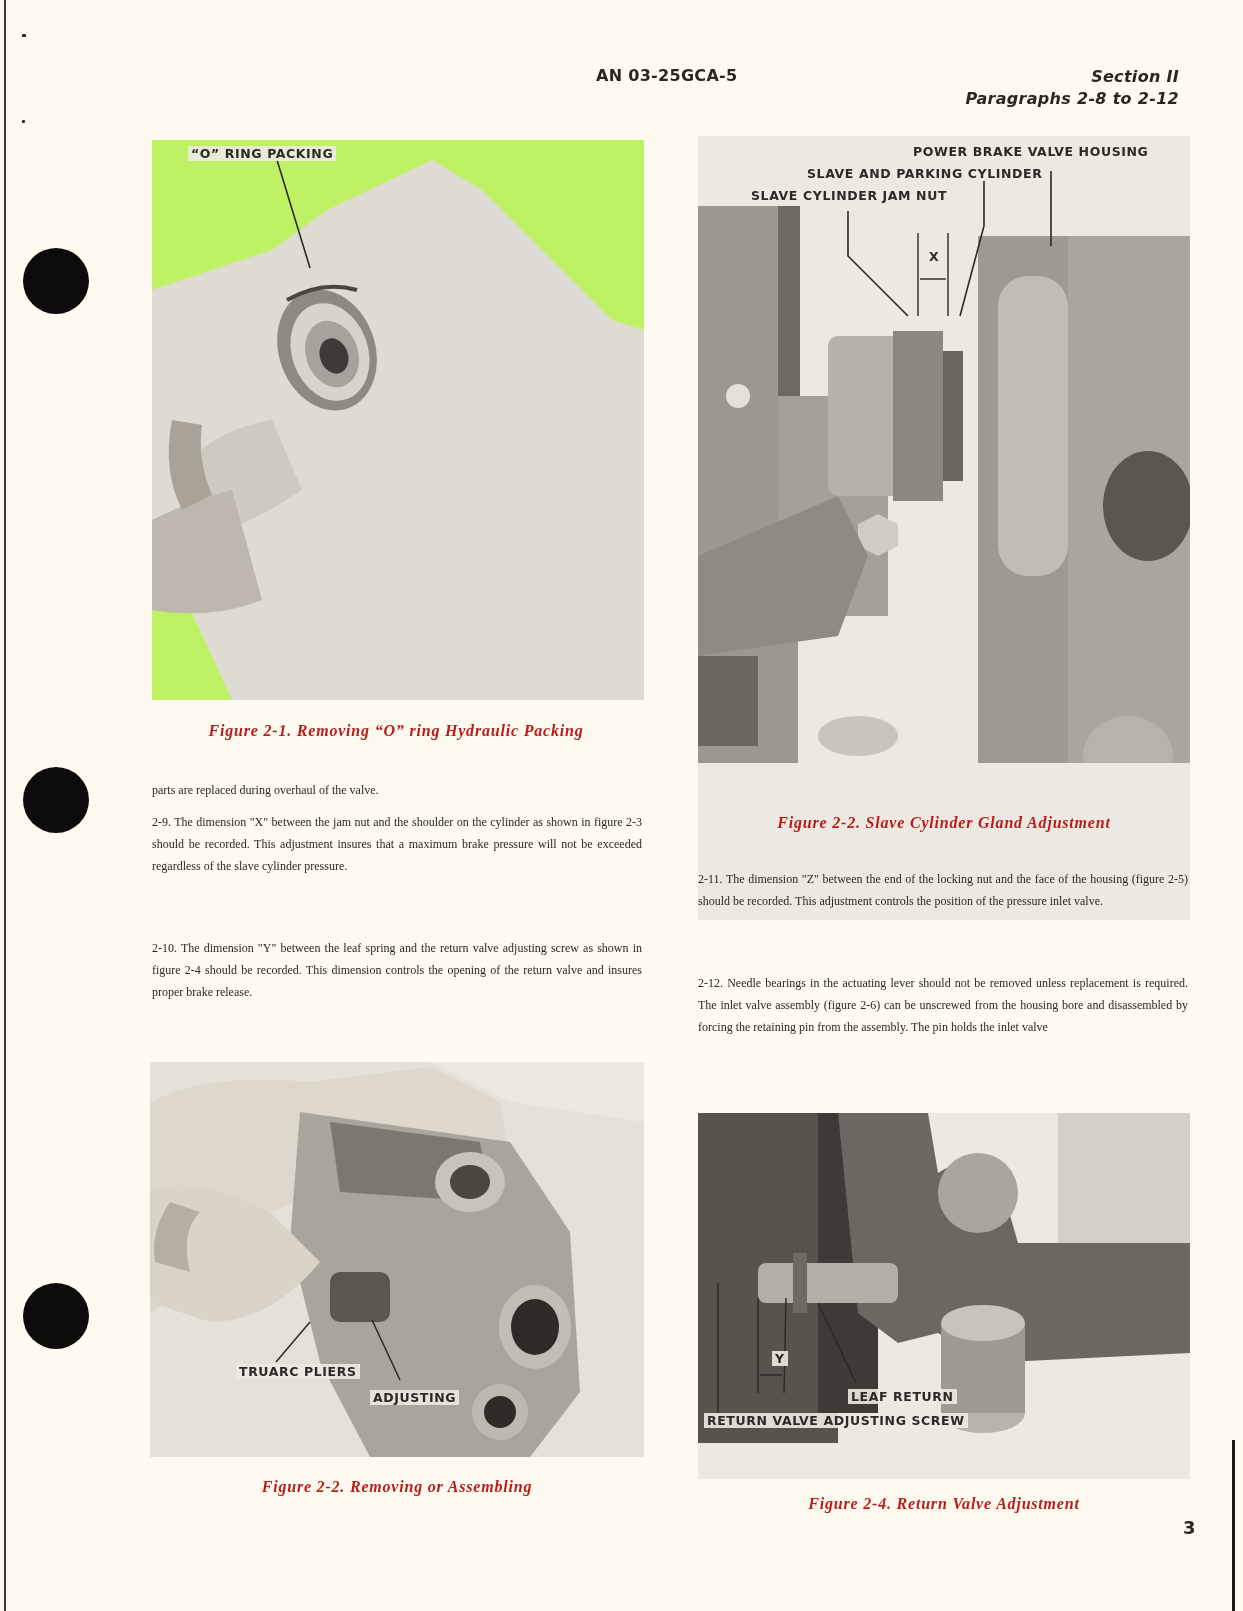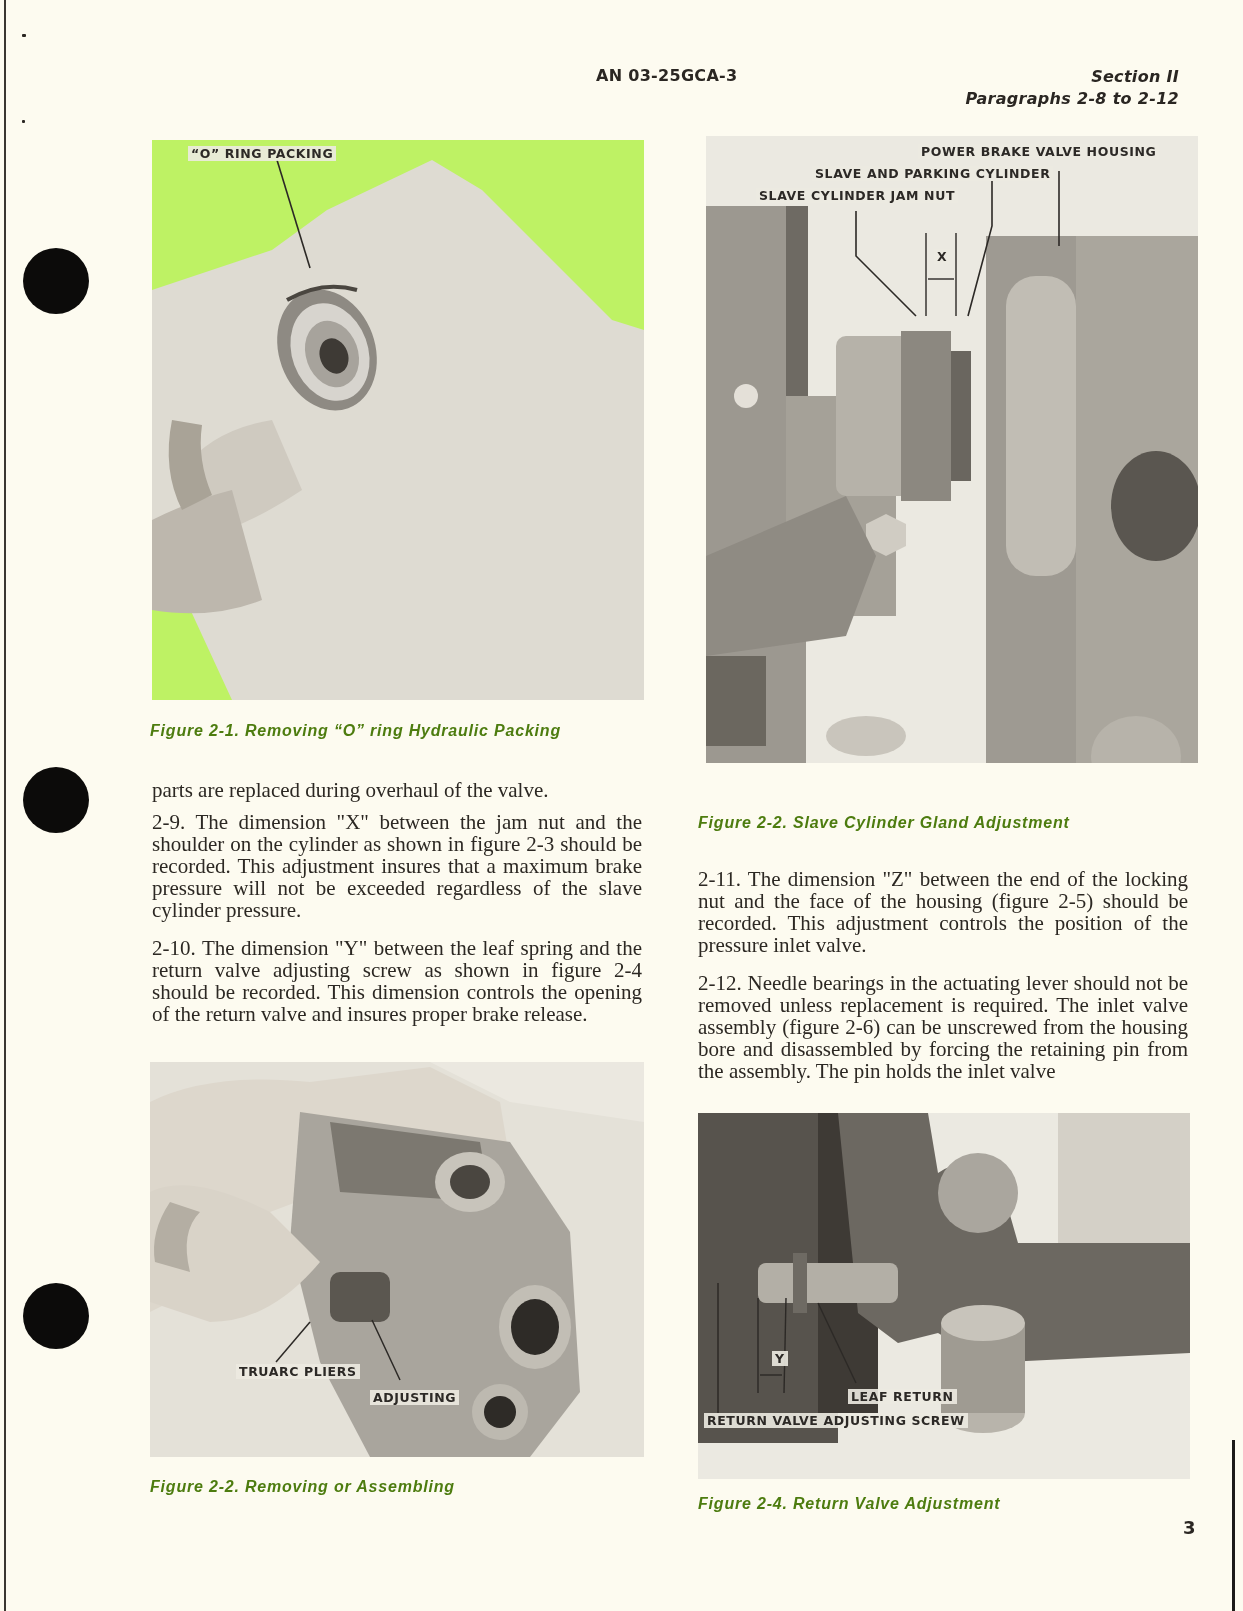--- a/index.html
+++ b/index.html
@@ -8,37 +8,37 @@
   .page-edge-left { position: absolute; left: 4px; top: 0; width: 2px; height: 1611px; background: #3a3631; }
   .page-edge-right { position: absolute; right: 8px; top: 1440px; width: 3px; height: 171px; background: #1c1a18; }
   .hole { position: absolute; left: 23px; width: 66px; height: 66px; border-radius: 50%; background: #0c0b0a; }
   .speck { position: absolute; width: 4px; height: 3px; background: #2a2622; border-radius: 1px; }
   .hdr { position: absolute; font-family: "DejaVu Sans", sans-serif; font-weight: bold; font-size: 16px; color: #2a2622; letter-spacing: 0.3px; }
   .hdr-left { left: 596px; top: 66px; }
   .hdr-right { right: 64px; top: 66px; text-align: right; line-height: 22px; font-style: italic; }
   .photo { position: absolute; overflow: hidden; background: #e6e3da; }
   .photo svg { position: absolute; left: 0; top: 0; }
   .callout { position: absolute; font-family: "DejaVu Sans", sans-serif; font-weight: bold; font-size: 12.5px; color: #2c2926; letter-spacing: 0.6px; background: rgba(236,234,225,0.9); padding: 0 3px; white-space: nowrap; }
-  .caption { position: absolute; font-family: Liberation Sans, sans-serif; font-weight: bold; font-style: italic; font-size: 16px; color: #4d7c0f; letter-spacing: 0.8px; text-align: left; white-space: nowrap; line-height: 22px; }
-  .para { position: absolute; width: 490px; font-size: 21px; line-height: 22px; text-align: justify; color: #2c2823; }
+  .caption { position: absolute; font-family: Liberation Serif, serif; font-weight: bold; font-style: italic; font-size: 16px; color: #b91c1c; letter-spacing: 0.8px; text-align: center; white-space: nowrap; line-height: 22px; }
+  .para { position: absolute; width: 490px; font-size: 12px; line-height: 22px; text-align: justify; color: #2c2823; }
   .page-num { position: absolute; left: 1183px; top: 1517px; font-family: "DejaVu Sans", sans-serif; font-weight: bold; font-size: 18px; color: #2a2622; }
 </style>
 </head>
 <body>
 
 <div class="page-edge-left"></div>
 <div class="page-edge-right"></div>
 <div class="speck" style="left:22px;top:34px;"></div>
 <div class="speck" style="left:22px;top:120px;width:3px;"></div>
 
 <div class="hole" style="top:248px;"></div>
 <div class="hole" style="top:767px;"></div>
 <div class="hole" style="top:1283px;"></div>
 
-<div class="hdr hdr-left">AN 03-25GCA-3</div>
+<div class="hdr hdr-left">AN 03-25GCA-5</div>
 <div class="hdr hdr-right">
   <div>Section II</div>
   <div>Paragraphs 2-8 to 2-12</div>
 </div>
 
 <div class="photo" style="left:152px;top:140px;width:492px;height:560px;background:#bef264;">
   <svg width="492" height="560" viewBox="0 0 492 560">
     <path d="M0 150 L120 110 L175 70 L280 20 L330 50 L390 110 L460 180 L492 190 L492 560 L80 560 L20 430 L0 380 Z" fill="#dedbd2"></path>
     <path d="M30 330 Q60 290 120 280 L150 350 Q90 390 40 400 Z" fill="#cfcac0"></path>
     <path d="M0 380 Q40 360 80 350 L110 460 Q60 480 0 470 Z" fill="#bdb7ad"></path>
@@ -76,21 +76,21 @@
     <line x1="160" y1="260" x2="126" y2="300" stroke="#2c2926" stroke-width="1.5"></line>
     <line x1="222" y1="258" x2="250" y2="318" stroke="#2c2926" stroke-width="1.5"></line>
   </svg>
   <div class="callout" style="left:86px;top:302px;">TRUARC PLIERS</div>
   <div class="callout" style="left:220px;top:328px;">ADJUSTING</div>
 </div>
 <div class="caption" style="left:150px;top:1476px;width:494px;">
   <div>Figure 2-2.  Removing or Assembling</div>
 </div>
 
-<div class="photo" style="left:698px;top:136px;width:492px;height:627px;background:#ebe9e1;margin-left:8px;">
+<div class="photo" style="left:698px;top:136px;width:492px;height:784px;background:#ebe9e1;">
   <svg width="492" height="627" viewBox="0 0 492 627">
     <rect x="0" y="70" width="100" height="557" fill="#9c9890"></rect>
     <rect x="80" y="70" width="22" height="400" fill="#6e6a63"></rect>
     <rect x="80" y="260" width="110" height="220" fill="#a5a198"></rect>
     <rect x="130" y="200" width="90" height="160" rx="10" fill="#b6b2a9"></rect>
     <rect x="195" y="195" width="50" height="170" fill="#8c8880"></rect>
     <rect x="245" y="215" width="20" height="130" fill="#6a665f"></rect>
     <rect x="280" y="100" width="90" height="527" fill="#9e9a92"></rect>
     <rect x="300" y="140" width="70" height="300" rx="30" fill="#c1bdb4"></rect>
     <rect x="370" y="100" width="122" height="527" fill="#aaa69d"></rect>

